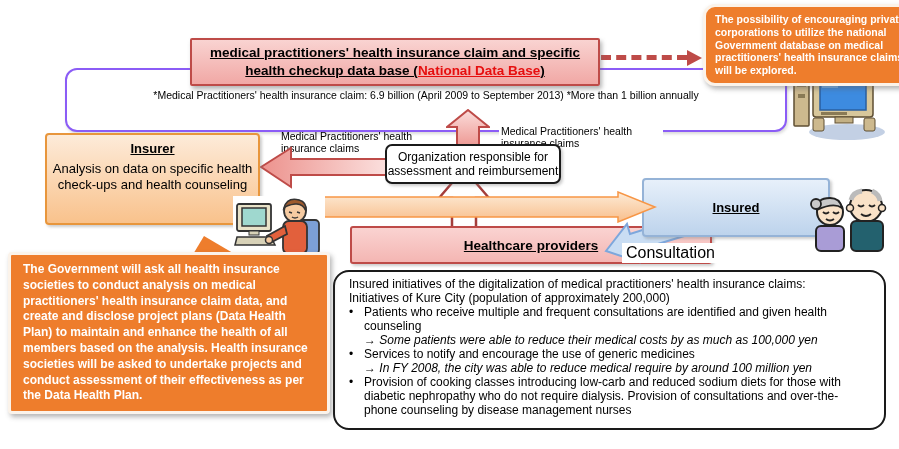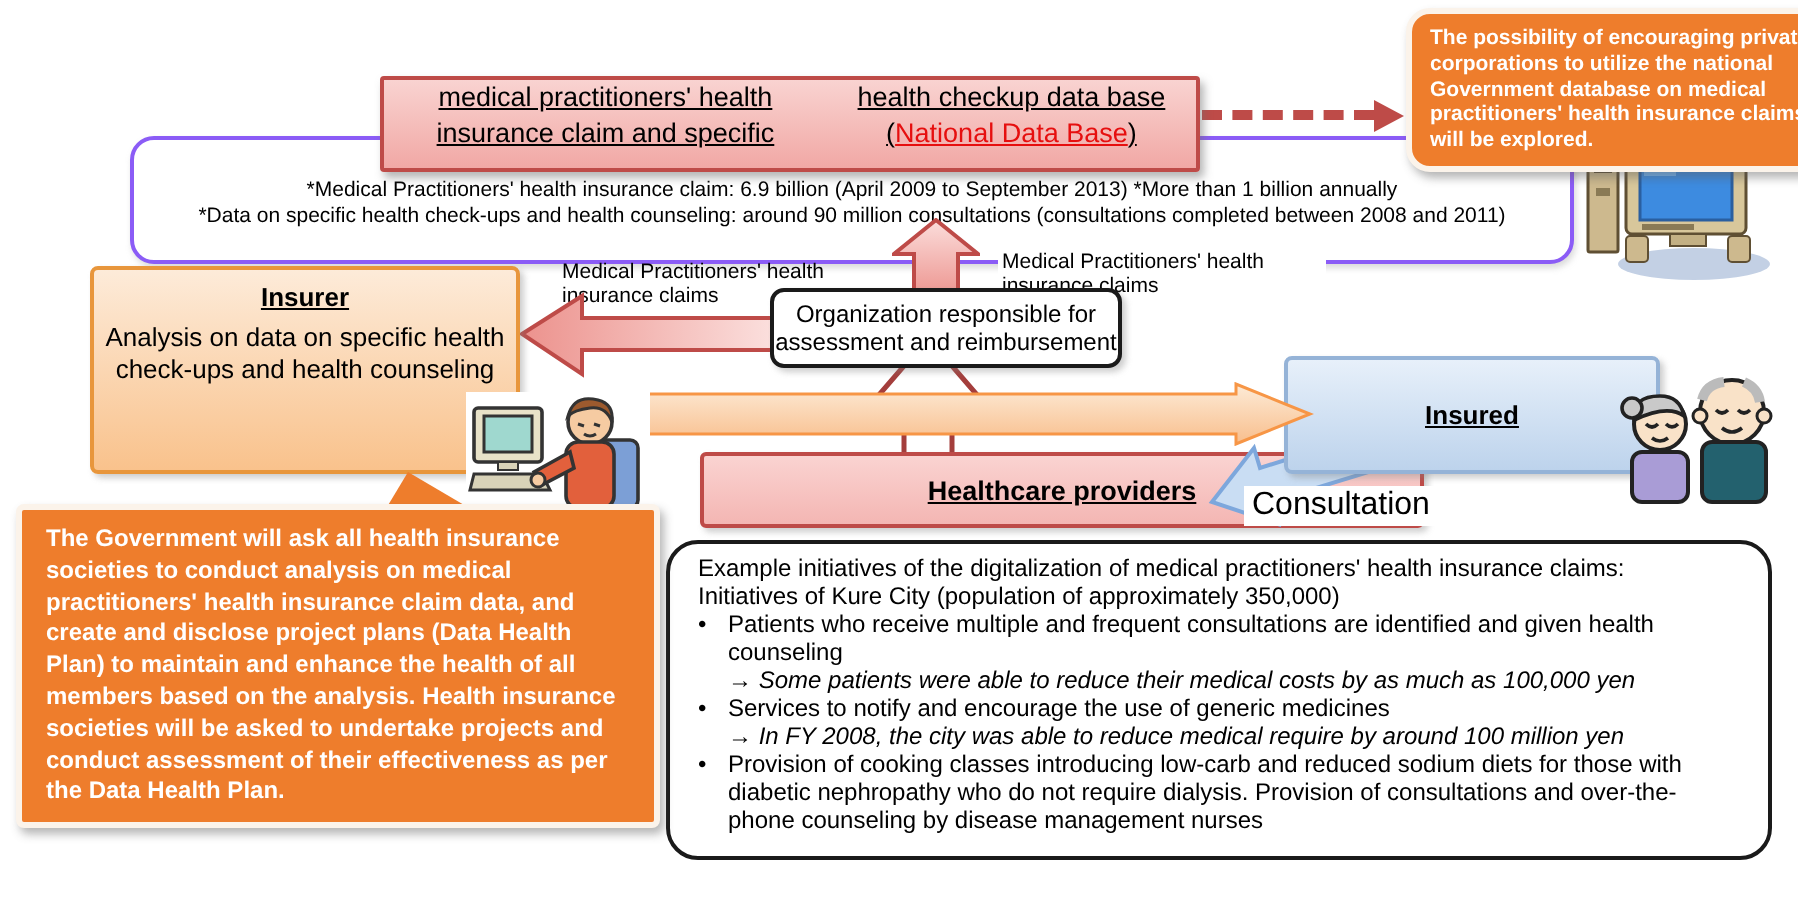--- a/index.html
+++ b/index.html
@@ -17,22 +17,22 @@
     z-index:1;
   }
   .ndb-notes{position:absolute;left:8px;right:8px;top:19px;text-align:center;font-size:10.5px;line-height:13px;}
 
   
   .title-box{
     left:190px;top:38px;width:406px;height:44px;
     background:linear-gradient(#F9D3D1,#F1A8A5);
     border:2px solid #BE4B48;border-radius:2px;
     box-shadow:2px 3px 4px rgba(110,110,110,.5);
-    z-index:6;display:flex;flex-direction:row;justify-content:center;text-align:center;
-    font-size:13.5px;font-weight:normal;line-height:18px;
+    z-index:6;display:flex;flex-direction:column;justify-content:center;text-align:center;
+    font-size:13.5px;font-weight:bold;line-height:18px;
   }
   .title-box span{text-decoration:underline;}
   .title-red{color:#E60F0F;}
 
   
   .dashed-arrow{left:601px;top:55px;width:86px;height:0;border-top:5px dashed #BE4B48;z-index:5;}
   .dashed-arrow .head{position:absolute;right:-15px;top:-10px;width:0;height:0;
     border-left:15px solid #BE4B48;border-top:8px solid transparent;border-bottom:8px solid transparent;}
 
   
@@ -41,21 +41,21 @@
     border:3px solid #FBF3EA;border-radius:12px;
     box-shadow:2px 3px 5px rgba(90,90,90,.45);
   }
   .bubble-top{left:703px;top:4px;width:192px;padding:6px 9px;font-size:10.5px;line-height:12.8px;z-index:7;}
   .bubble-gov{left:8px;top:252px;width:322px;min-height:158px;padding:7px 12px;font-size:12px;line-height:15.8px;border-radius:4px;z-index:9;box-sizing:border-box;}
   .bubble-tail{left:192px;top:236px;width:0;height:0;z-index:9;
     border-left:12px solid transparent;border-right:34px solid transparent;border-bottom:20px solid #EE7D2C;}
 
   
   .insurer-box{
-    left:45px;top:133px;width:215px;height:104px;
+    left:45px;top:133px;width:215px;height:92px;
     background:linear-gradient(#FDEBD9,#F9C28C);
     border:2px solid #E8963C;border-radius:4px;
     box-shadow:2px 2px 3px rgba(130,130,130,.4);
     z-index:8;text-align:center;font-size:13px;line-height:16px;padding-top:6px;box-sizing:border-box;
   }
   .box-heading{font-weight:bold;text-decoration:underline;display:block;margin-bottom:4px;}
 
   
   .org-box{
     left:385px;top:144px;width:172px;height:36px;
@@ -108,21 +108,20 @@
   .icon{z-index:2;}
 </style>
 </head>
 <body>
 
 <div class="stage">
 
   <div class="abs ndb-container">
     <div class="ndb-notes">
       <div>*Medical Practitioners' health insurance claim: 6.9 billion (April 2009 to September 2013) *More than 1 billion annually</div>
-      <div>*Data on specific health check-ups and health counseling: around 90 million consultations (consultations completed between 2008 and 2011)</div>
     </div>
   </div>
 
   <div class="abs title-box">
     <div><span>medical practitioners' health insurance claim and specific</span></div>
     <div><span>health checkup data base (</span><span class="title-red">National Data Base</span><span>)</span></div>
   </div>
 
   <div class="abs dashed-arrow">
       <span class="head"></span>
@@ -255,22 +254,22 @@
       <polygon points="52,30 34,40 37,47 54,38" fill="#E2603C" stroke="#333" stroke-width="1.8"></polygon>
       <circle cx="36" cy="44" r="3.5" fill="#F6CBA2" stroke="#333" stroke-width="1.5"></circle>
     </svg>
   </div>
 
   <div class="abs bubble-tail"></div>
 
   <div class="abs bubble bubble-gov">The Government will ask all health insurance societies to conduct analysis on medical practitioners' health insurance claim data, and create and disclose project plans (Data Health Plan) to maintain and enhance the health of all members based on the analysis. Health insurance societies will be asked to undertake projects and conduct assessment of their effectiveness as per the Data Health Plan.</div>
 
   <div class="abs example-box">
-    <div>Example initiatives of the digitalization of medical practitioners' health insurance claims:</div>
-    <div>Initiatives of Kure City (population of approximately 350,000)</div>
+    <div>Insured initiatives of the digitalization of medical practitioners' health insurance claims:</div>
+    <div>Initiatives of Kure City (population of approximately 200,000)</div>
     <div class="bullet-row">
       <span class="bullet-mark">•</span>
       <span>Patients who receive multiple and frequent consultations are identified and given health counseling</span>
     </div>
     <div class="sub-row">→ Some patients were able to reduce their medical costs by as much as 100,000 yen</div>
     <div class="bullet-row">
       <span class="bullet-mark">•</span>
       <span>Services to notify and encourage the use of generic medicines</span>
     </div>
     <div class="sub-row">→ In FY 2008, the city was able to reduce medical require by around 100 million yen</div>

